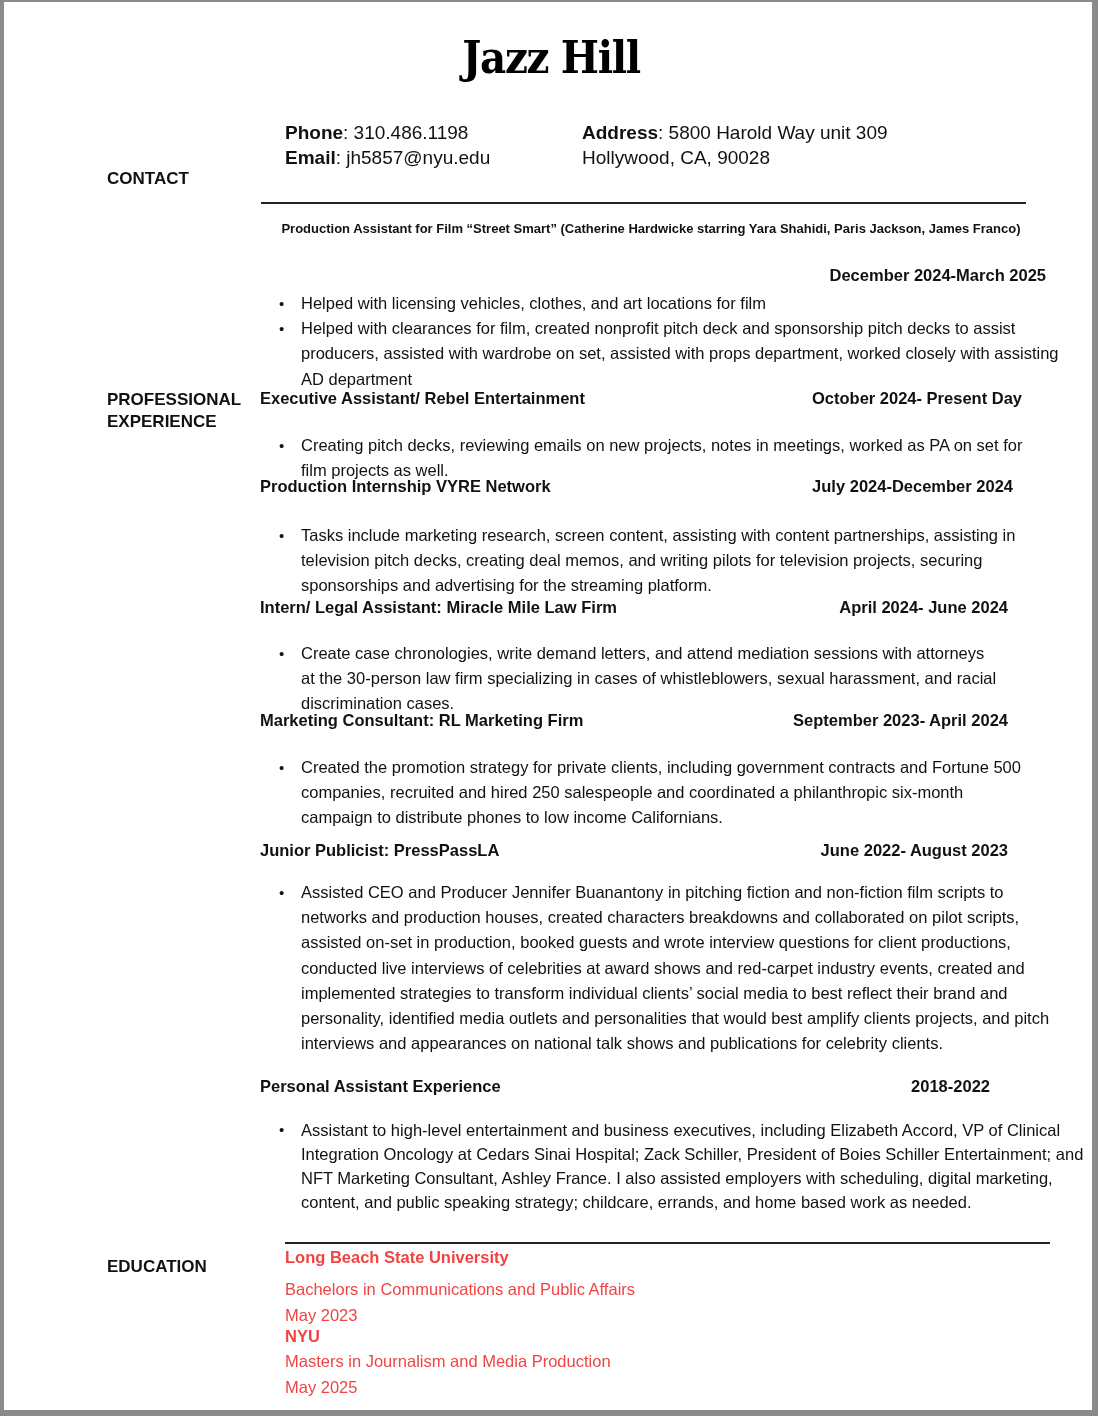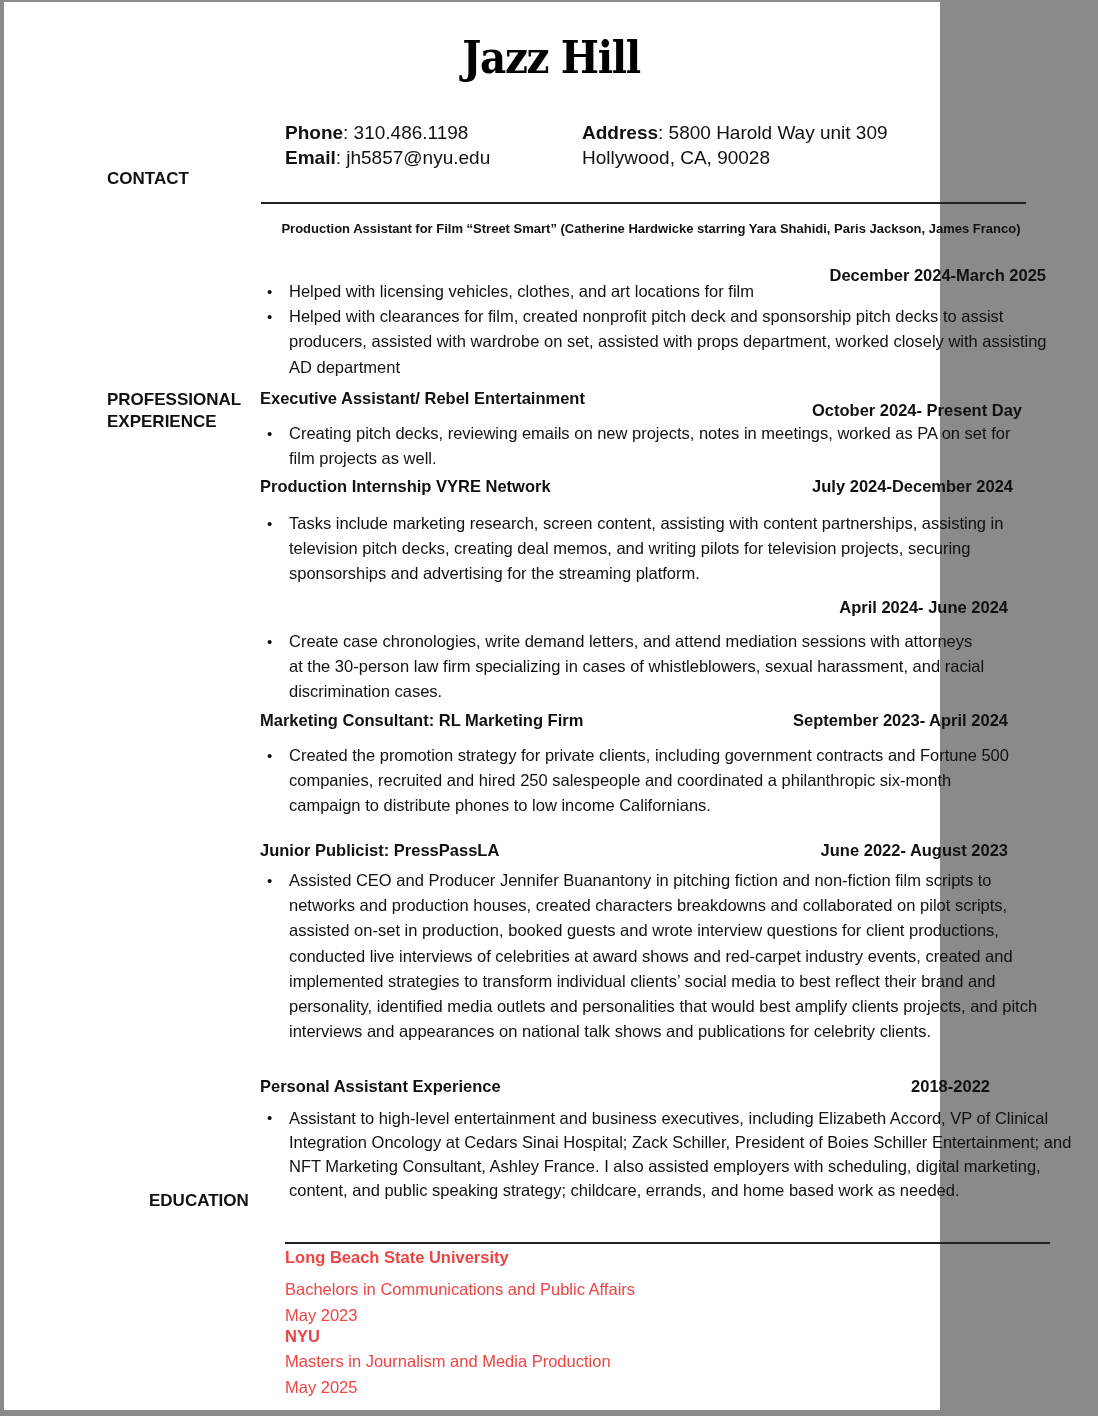--- a/index.html
+++ b/index.html
@@ -3,42 +3,42 @@
 <meta charset="utf-8">
 <style>
   html, body { margin: 0; padding: 0; }
   body {
     width: 1098px; height: 1416px; position: relative; overflow: hidden;
     background: #8a8a8a;
     font-family: "Liberation Sans", sans-serif;
     color: #111;
   }
   .page {
-    position: absolute; left: 4px; top: 2px; width: 936px; height: 1408px;
+    position: absolute; left: 4px; top: 2px; width: 1088px; height: 1408px;
     background: #ffffff;
     text-decoration: underline;
   }
   .abs { position: absolute; white-space: nowrap; }
   .name {
     left: 0; width: 1094px; top: 30px; text-align: center;
     font-family: "DejaVu Serif", serif; font-weight: bold; font-size: 44px;
     letter-spacing: -1.5px; transform: scaleX(0.92); transform-origin: center;
     color: #000;
   }
   .side-label {
     font-family: "Liberation Sans", sans-serif; font-weight: bold; font-size: 17px;
     color: #111; line-height: 22px;
   }
   .body-text { font-size: 19px; line-height: 25px; color: #111; }
   .b { font-weight: bold; }
   .rule { position: absolute; height: 2px; background: #222; }
   .job-title { font-weight: bold; font-size: 16.5px; color: #111; }
   .job-date { font-weight: bold; font-size: 16.5px; color: #111; text-align: right; }
   ul.bullets {
-    position: absolute; margin: 0; padding: 0 0 0 28px; list-style: none;
+    position: absolute; margin: 12px; padding: 0 0 0 28px; list-style: none;
     font-size: 16.5px; line-height: 25.2px; color: #111;
   }
   ul.bullets li { position: relative; }
   ul.bullets li::before {
     content: "\2022"; position: absolute; left: -22px; top: 0; font-size: 15px;
   }
   .center-title {
     text-align: center; font-weight: bold; font-size: 13px; line-height: 24px; white-space: normal;
   }
   .edu-line { font-size: 16.5px; color: #ef4444; }
@@ -71,31 +71,32 @@
   </div>
 
   <div class="abs center-title" style="left:262px; top:215px; width:770px;">Production Assistant for Film “Street Smart” (Catherine Hardwicke starring Yara Shahidi, Paris Jackson, James Franco)</div>
   <div class="abs job-date" style="left:760px; top:264px; width:282px;text-align:right;">December 2024-March 2025</div>
   <ul class="bullets" style="left:257px; top:277px; width:760px;">
     <li>Helped with licensing vehicles, clothes, and art locations for film</li>
     <li>Helped with clearances for film, created nonprofit pitch deck and sponsorship pitch decks to assist producers, assisted with wardrobe on set, assisted with props department, worked closely with assisting AD department</li>
   </ul>
 
   <div class="abs job-title" style="left:256px; top:387px;">Executive Assistant/ Rebel Entertainment</div>
-  <div class="abs job-date" style="left:700px; top:387px; width:318px;margin-top:12px;">October 2024- Present Day</div>
+  <div class="abs job-date" style="left:700px; top:387px; width:318px;">October 2024- Present Day</div>
   <ul class="bullets" style="left:257px; top:419px; width:745px;">
     <li>Creating pitch decks, reviewing emails on new projects, notes in meetings, worked as PA on set for film projects as well.</li>
   </ul>
 
   <div class="abs job-title" style="left:256px; top:475px;">Production Internship VYRE Network</div>
   <div class="abs job-date" style="left:700px; top:475px; width:309px;">July 2024-December 2024</div>
   <ul class="bullets" style="left:257px; top:509px; width:720px;">
     <li>Tasks include marketing research, screen content, assisting with content partnerships, assisting in television pitch decks, creating deal memos, and writing pilots for television projects, securing sponsorships and advertising for the streaming platform.</li>
   </ul>
 
+  <div class="abs job-title" style="left:256px; top:596px;">Intern/ Legal Assistant: Miracle Mile Law Firm</div>
   <div class="abs job-date" style="left:700px; top:596px; width:304px;">April 2024- June 2024</div>
   <ul class="bullets" style="left:257px; top:627px; width:700px;">
     <li>Create case chronologies, write demand letters, and attend mediation sessions with attorneys at the 30-person law firm specializing in cases of whistleblowers, sexual harassment, and racial discrimination cases.</li>
   </ul>
 
   <div class="abs job-title" style="left:256px; top:709px;">Marketing Consultant: RL Marketing Firm</div>
   <div class="abs job-date" style="left:700px; top:709px; width:304px;">September 2023- April 2024</div>
   <ul class="bullets" style="left:257px; top:741px; width:720px;">
     <li>Created the promotion strategy for private clients, including government contracts and Fortune 500 companies, recruited and hired 250 salespeople and coordinated a philanthropic six-month campaign to distribute phones to low income Californians.</li>
   </ul>
@@ -107,21 +108,21 @@
   </ul>
 
   <div class="abs job-title" style="left:256px; top:1075px;">Personal Assistant Experience</div>
   <div class="abs job-date" style="left:700px; top:1075px; width:286px;">2018-2022</div>
   <ul class="bullets" style="left:257px; top:1104px; width:790px; line-height:24px;">
     <li>Assistant to high-level entertainment and business executives, including Elizabeth Accord, VP of Clinical Integration Oncology at Cedars Sinai Hospital; Zack Schiller, President of Boies Schiller Entertainment; and NFT Marketing Consultant, Ashley France. I also assisted employers with scheduling, digital marketing, content, and public speaking strategy; childcare, errands, and home based work as needed.</li>
   </ul>
 
   <div class="rule" style="left:281px; top:1240px; width:765px;"></div>
 
-  <div class="abs side-label" style="left:103px; top:1188px;margin-left:42px;">EDUCATION</div>
+  <div class="abs side-label" style="left:103px; top:1254px;">EDUCATION</div>
 
   <div class="abs edu-line b" style="left:281px; top:1246px;">Long Beach State University</div>
   <div class="abs edu-line" style="left:281px; top:1278px;">Bachelors in Communications and Public Affairs</div>
   <div class="abs edu-line" style="left:281px; top:1304px;">May 2023</div>
   <div class="abs edu-line b" style="left:281px; top:1325px;">NYU</div>
   <div class="abs edu-line" style="left:281px; top:1350px;">Masters in Journalism and Media Production</div>
   <div class="abs edu-line" style="left:281px; top:1376px;">May 2025</div>
 
 </div>
 

